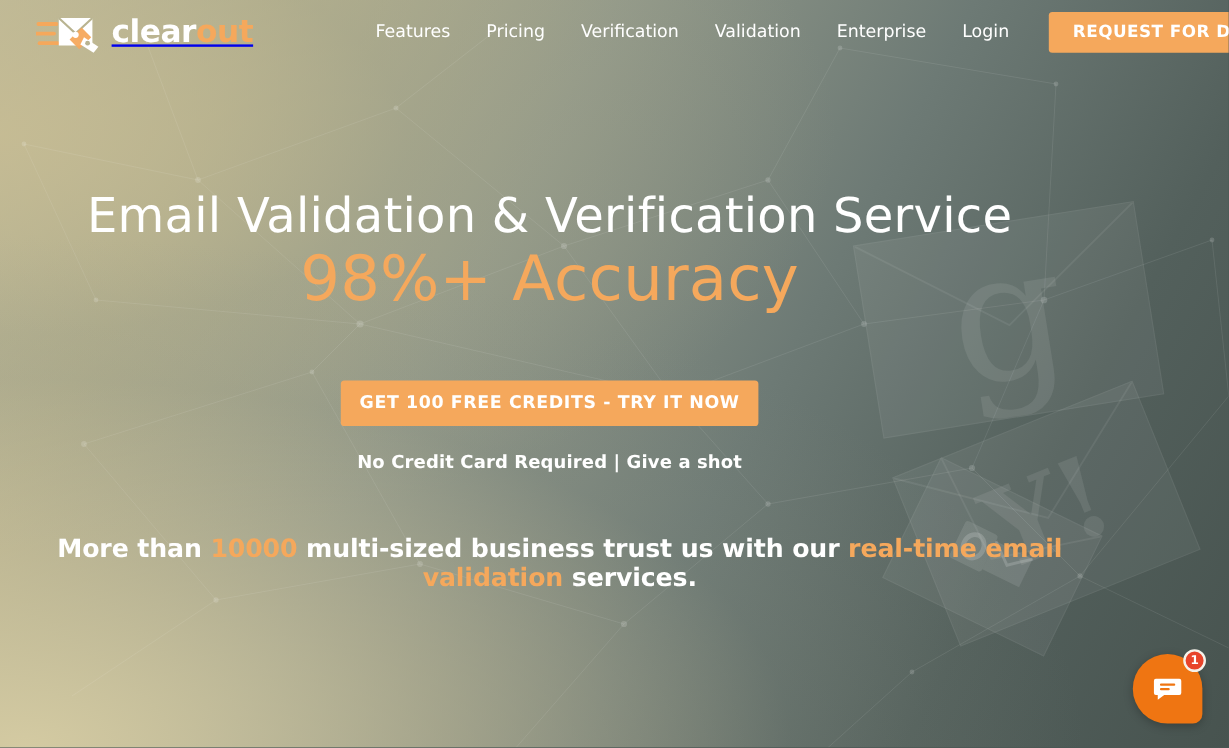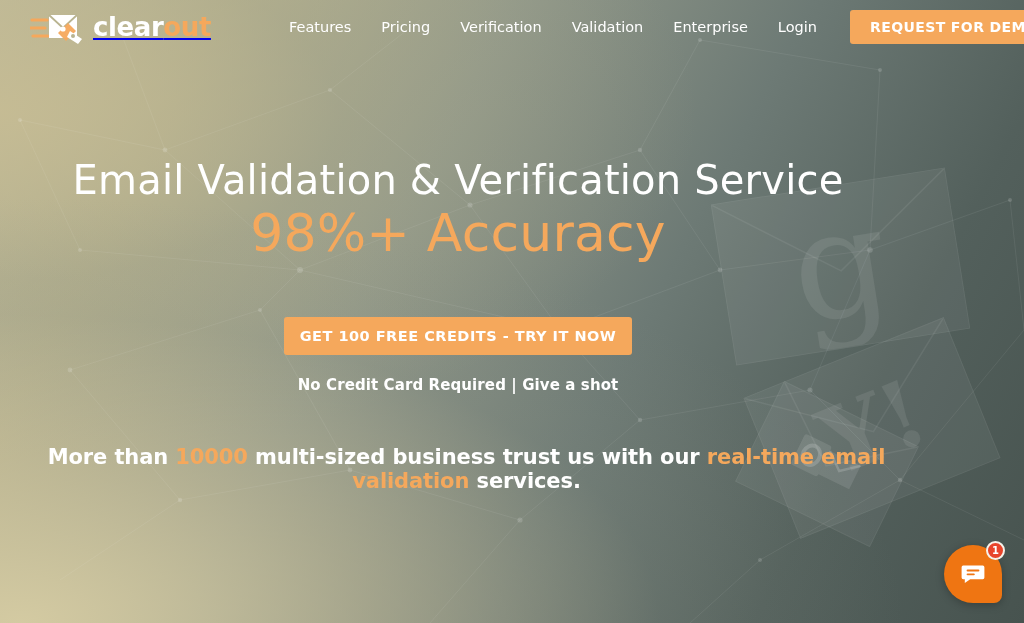--- a/index.html
+++ b/index.html
@@ -50,21 +50,21 @@
     display:flex; align-items:center; z-index:20;
   }
   #logo { display:flex; align-items:center; margin-left:30px; }
   #logo-mark { width:58px; height:36px; margin-right:5px; }
   #logo-text {
     font-size:26px; font-weight:bold; letter-spacing:-0.4px;
     color:#ffffff; font-family:"DejaVu Sans", sans-serif;
   }
   #logo-text .accent { color:#f5a85c; }
 
-  #nav { display:flex; align-items:center; margin-left:78px; gap:30px; }
+  #nav { display:flex; align-items:center; margin-left:102px; gap:30px; }
   #nav a {
     color:#ffffff; font-size:14.5px; text-decoration:none;
     font-family:"DejaVu Sans", sans-serif; white-space:nowrap;
   }
   #demo-btn {
     margin-left:33px; background:#f5a85c; color:#ffffff;
     font-size:14px; font-weight:bold; letter-spacing:0.4px;
     padding:0 20px; height:34px; line-height:34px; border:none;
     border-radius:3px; cursor:pointer; white-space:nowrap;
     font-family:"DejaVu Sans", sans-serif;

